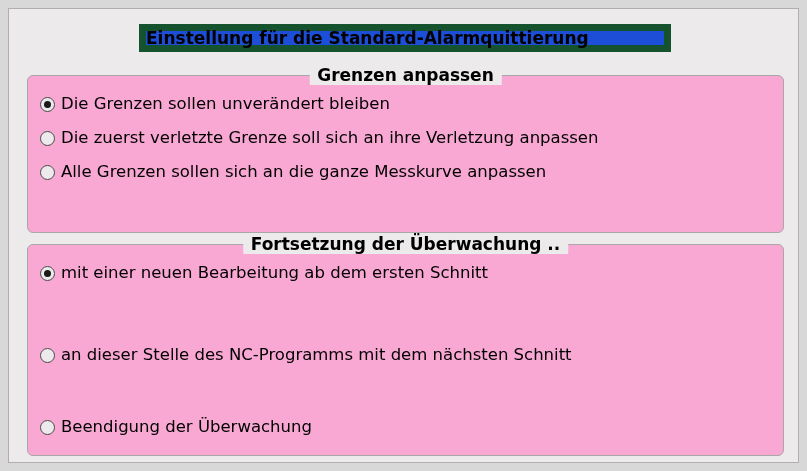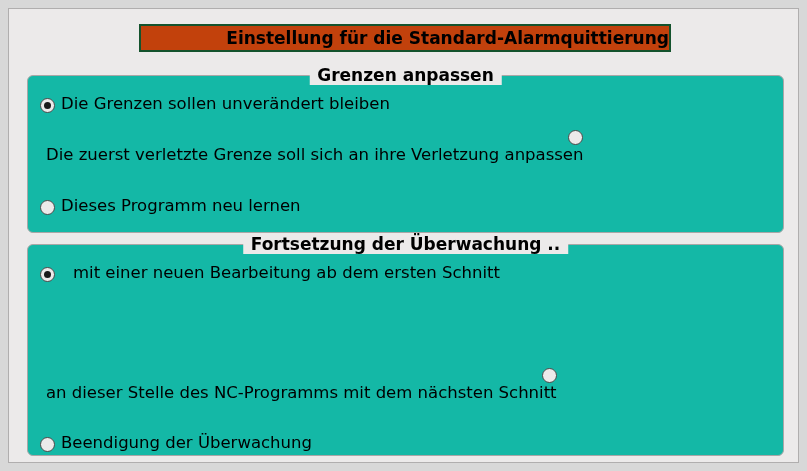--- a/index.html
+++ b/index.html
@@ -22,40 +22,40 @@
     background: #eceaea;
     border: 1px solid #b0aeae;
     box-sizing: border-box;
   }
   .title-banner {
     position: absolute;
     left: 130px;
     top: 15px;
     width: 532px;
     height: 28px;
-    background: #c2410c;
-    border: 2px solid #14532d;
+    background: #1d4ed8;
+    border: 7px solid #14532d;
     box-sizing: border-box;
     display: flex;
     align-items: center;
-    justify-content: flex-end;
+    justify-content: flex-start;
   }
   .title-banner .title-text {
     font-size: 17px;
     font-weight: bold;
     color: #000;
     letter-spacing: 0px;
   }
 
   .group {
     position: absolute;
     border: 1px solid #a9a7a7;
     border-radius: 6px;
     box-sizing: border-box;
-    background: #14b8a6;
+    background: #f9a8d4;
     text-decoration: underline;
   }
   .group-1 {
     left: 18px;
     top: 66px;
     width: 757px;
     height: 158px;
   }
   .group-2 {
     left: 18px;
@@ -78,21 +78,21 @@
     transform: translateX(-50%);
   }
   .group-2 .group-title {
     left: 50%;
     transform: translateX(-50%);
   }
 
   .radio-row {
     position: absolute;
     display: flex;
-    align-items: flex-end;
+    align-items: center;
     left: 12px;
   }
   .radio {
     width: 15px;
     height: 15px;
     border: 1px solid #4a4a4a;
     border-radius: 50%;
     background: #eceaea;
     box-sizing: border-box;
     flex: 0 0 auto;
@@ -127,46 +127,46 @@
   </div>
 
   <div class="group group-1">
     <div class="group-title">Grenzen anpassen</div>
 
     <div class="radio-row" style="top: 18px;">
       <span class="radio checked"></span>
       <span class="radio-label">Die Grenzen sollen unverändert bleiben</span>
     </div>
 
-    <div class="radio-row" style="top: 52px; flex-direction: column;">
+    <div class="radio-row" style="top: 52px;">
       <span class="radio"></span>
       <span class="radio-label">Die zuerst verletzte Grenze soll sich an ihre Verletzung anpassen</span>
     </div>
 
+    <div class="radio-row" style="top: 86px;">
+      <span class="radio"></span>
+      <span class="radio-label">Alle Grenzen sollen sich an die ganze Messkurve anpassen</span>
+    </div>
 
-    <div class="radio-row" style="top: 120px;">
-      <span class="radio"></span>
-      <span class="radio-label">Dieses Programm neu lernen</span>
-    </div>
   </div>
 
   <div class="group group-2">
     <div class="group-title">Fortsetzung der Überwachung ..</div>
 
-    <div class="radio-row" style="top: 18px; gap: 12px;">
+    <div class="radio-row" style="top: 18px;">
       <span class="radio checked"></span>
       <span class="radio-label">mit einer neuen Bearbeitung ab dem ersten Schnitt</span>
     </div>
 
 
-    <div class="radio-row" style="top: 121px; flex-direction: column;">
+    <div class="radio-row" style="top: 100px;">
       <span class="radio"></span>
       <span class="radio-label">an dieser Stelle des NC-Programms mit dem nächsten Schnitt</span>
     </div>
 
 
-    <div class="radio-row" style="top: 172px; margin-top: 16px;">
+    <div class="radio-row" style="top: 172px;">
       <span class="radio"></span>
       <span class="radio-label">Beendigung der Überwachung</span>
     </div>
   </div>
 
 </div>
 
 </body></html>

